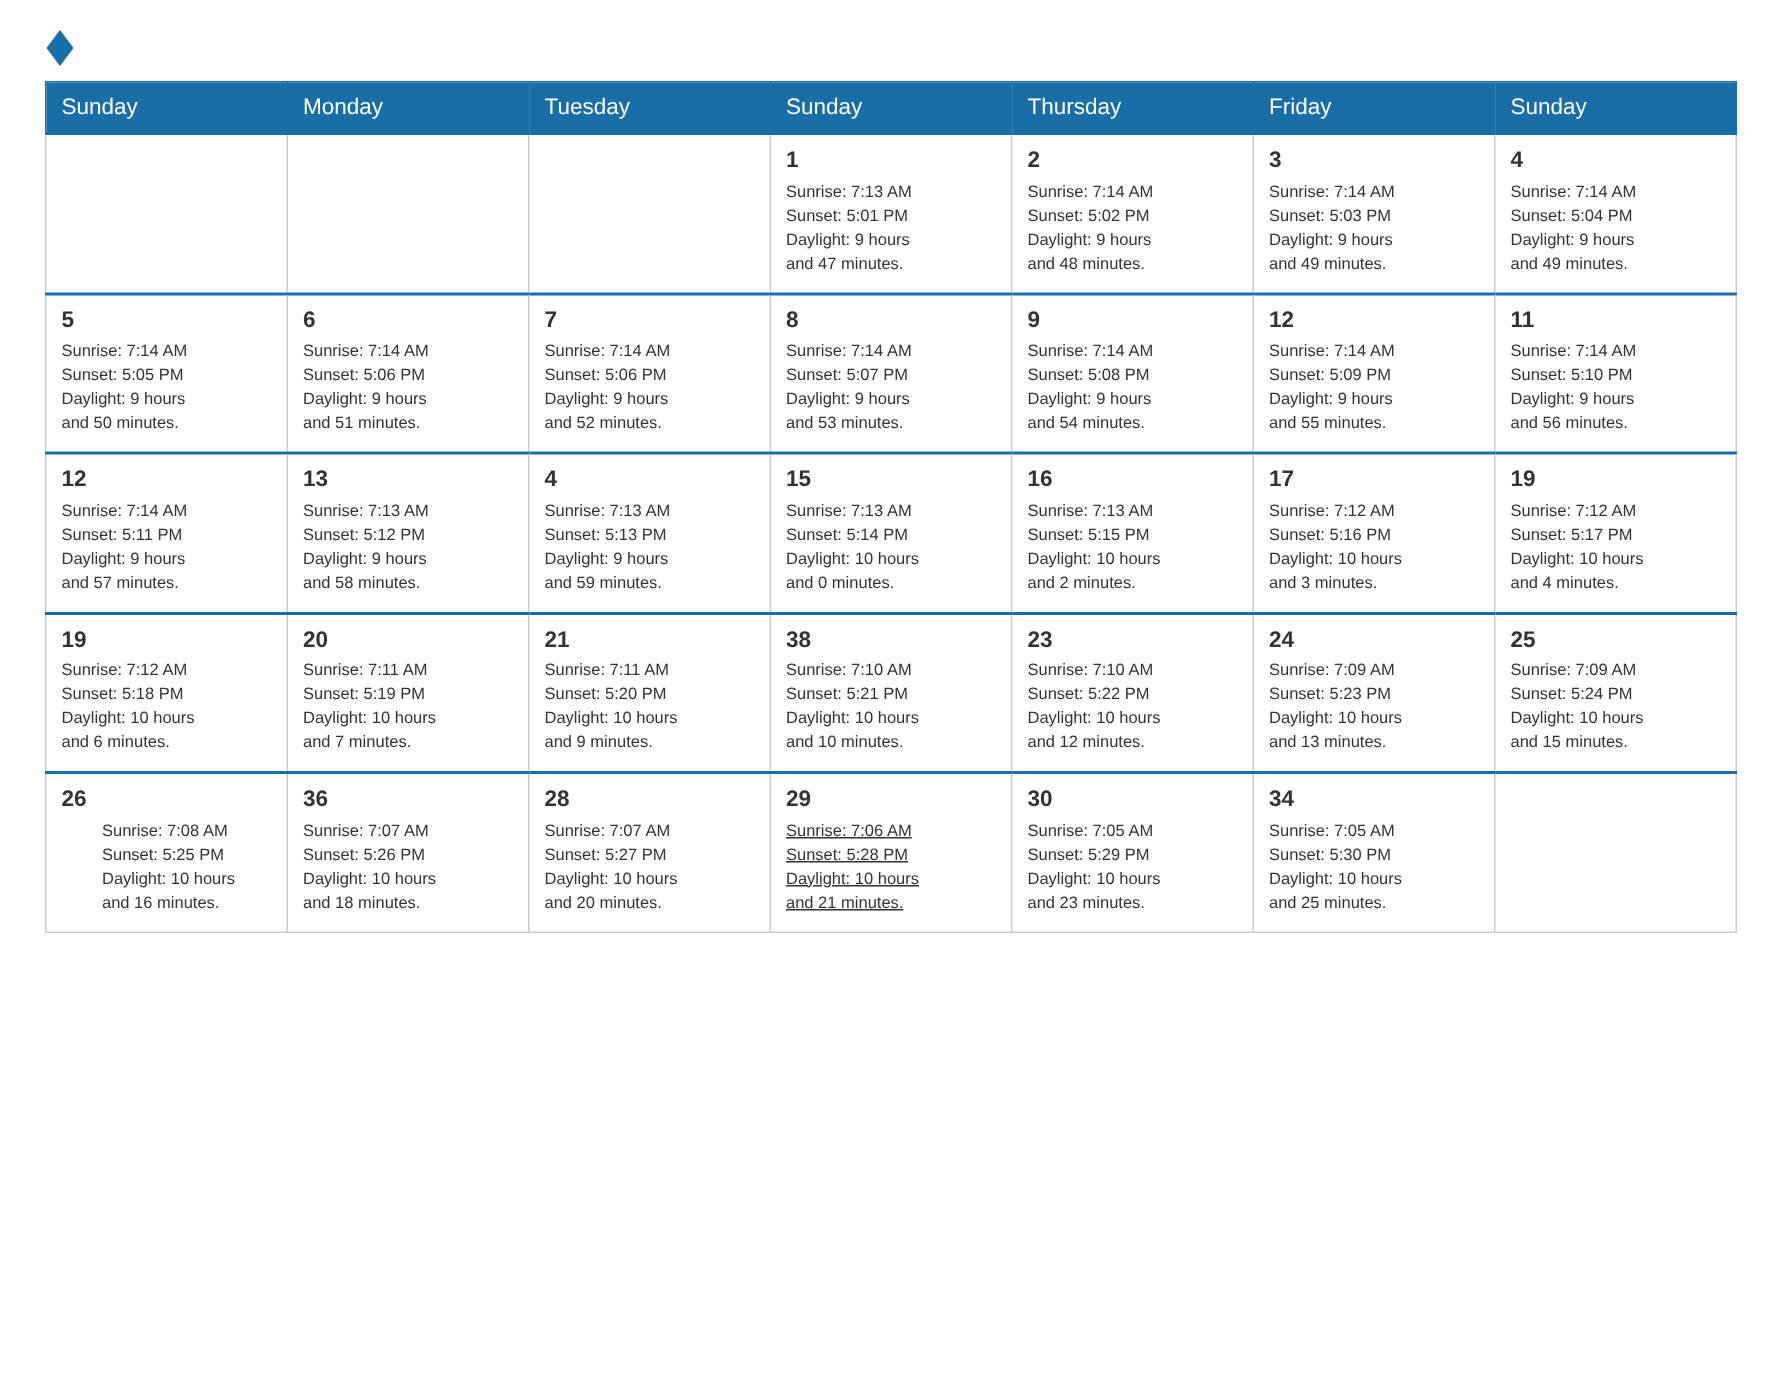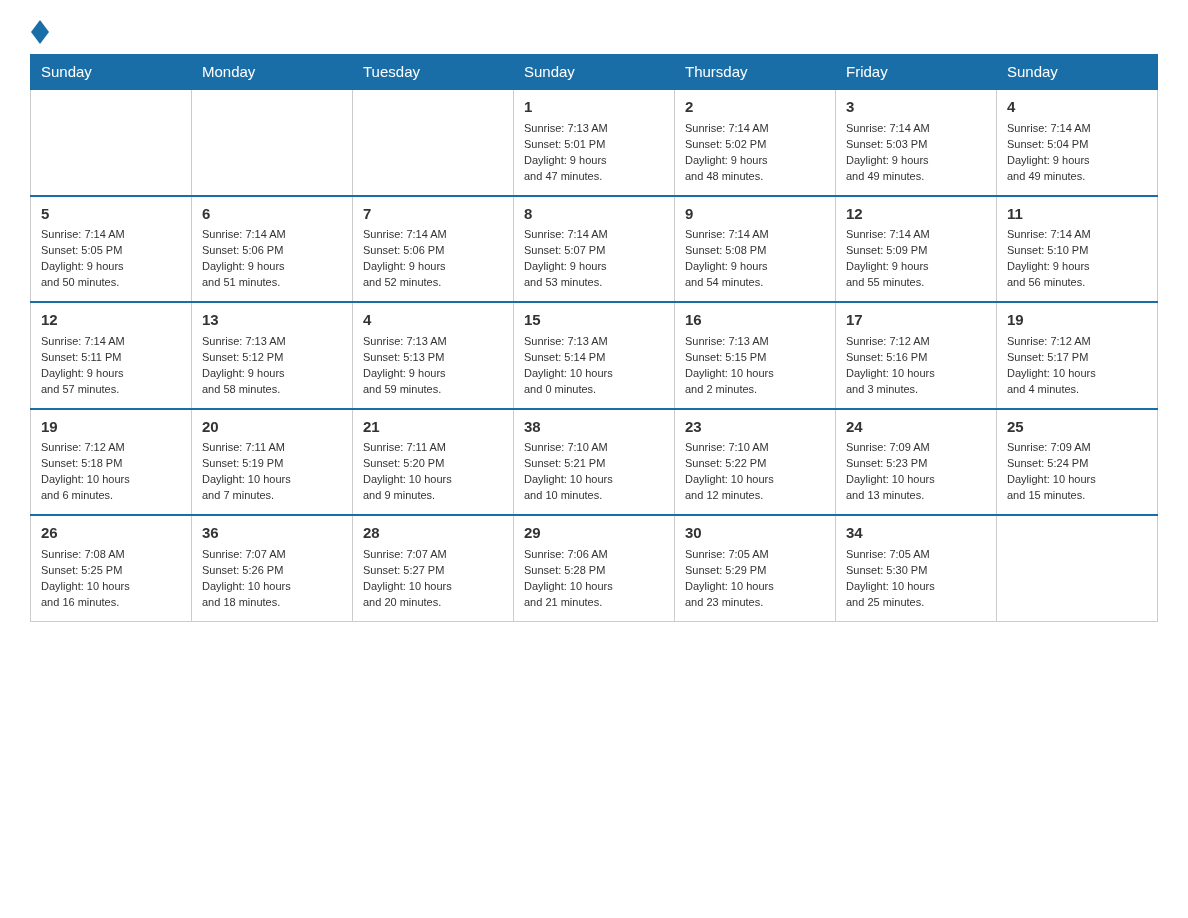--- a/index.html
+++ b/index.html
@@ -329,42 +329,42 @@
           <span class="day-number">25</span>
           <div class="day-info" style="white-space: pre-line;">Sunrise: 7:09 AM
 Sunset: 5:24 PM
 Daylight: 10 hours
 and 15 minutes.</div>
         </td>
       </tr>
       <tr>
         <td>
           <span class="day-number">26</span>
-          <div class="day-info" style="white-space: pre-line;">Sunrise: 7:08 AM
+          <div class="day-info" style="white-space: pre-line; margin-left: 27px;">Sunrise: 7:08 AM
 Sunset: 5:25 PM
 Daylight: 10 hours
 and 16 minutes.</div>
         </td>
         <td>
           <span class="day-number">36</span>
           <div class="day-info" style="white-space: pre-line;">Sunrise: 7:07 AM
 Sunset: 5:26 PM
 Daylight: 10 hours
 and 18 minutes.</div>
         </td>
         <td>
           <span class="day-number">28</span>
           <div class="day-info" style="white-space: pre-line;">Sunrise: 7:07 AM
 Sunset: 5:27 PM
 Daylight: 10 hours
 and 20 minutes.</div>
         </td>
         <td>
           <span class="day-number">29</span>
-          <div class="day-info" style="white-space: pre-line;">Sunrise: 7:06 AM
+          <div class="day-info" style="white-space: pre-line; text-decoration: underline;">Sunrise: 7:06 AM
 Sunset: 5:28 PM
 Daylight: 10 hours
 and 21 minutes.</div>
         </td>
         <td>
           <span class="day-number">30</span>
           <div class="day-info" style="white-space: pre-line;">Sunrise: 7:05 AM
 Sunset: 5:29 PM
 Daylight: 10 hours
 and 23 minutes.</div>

